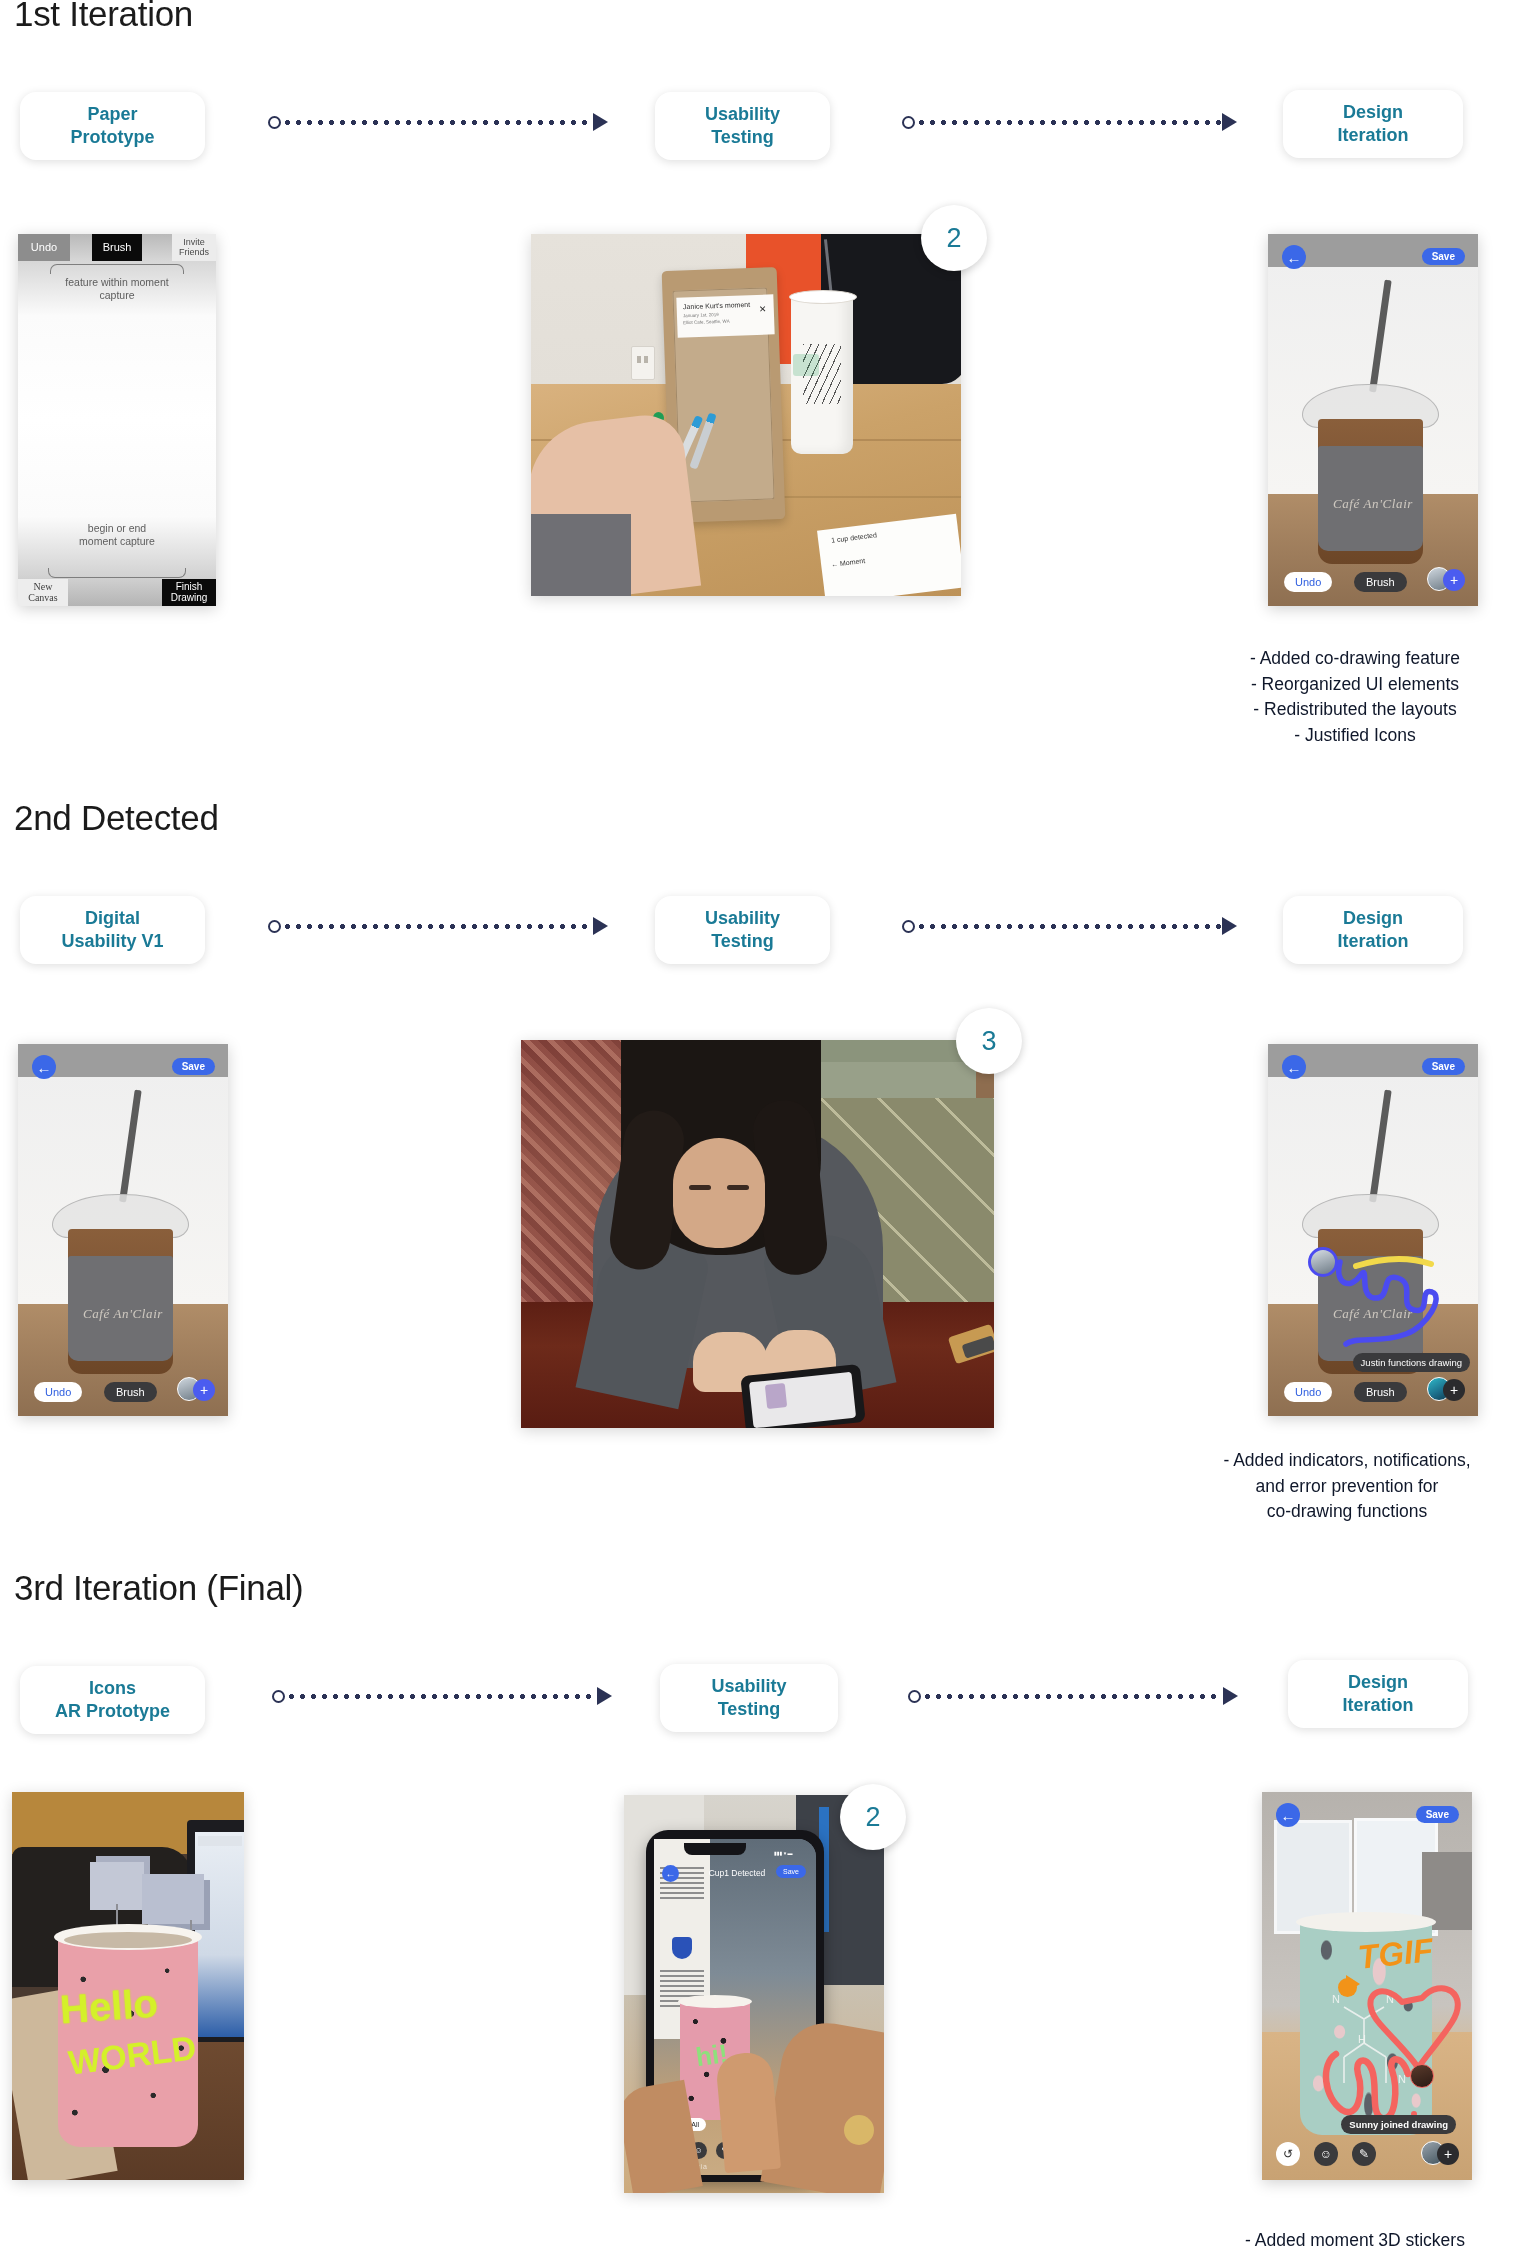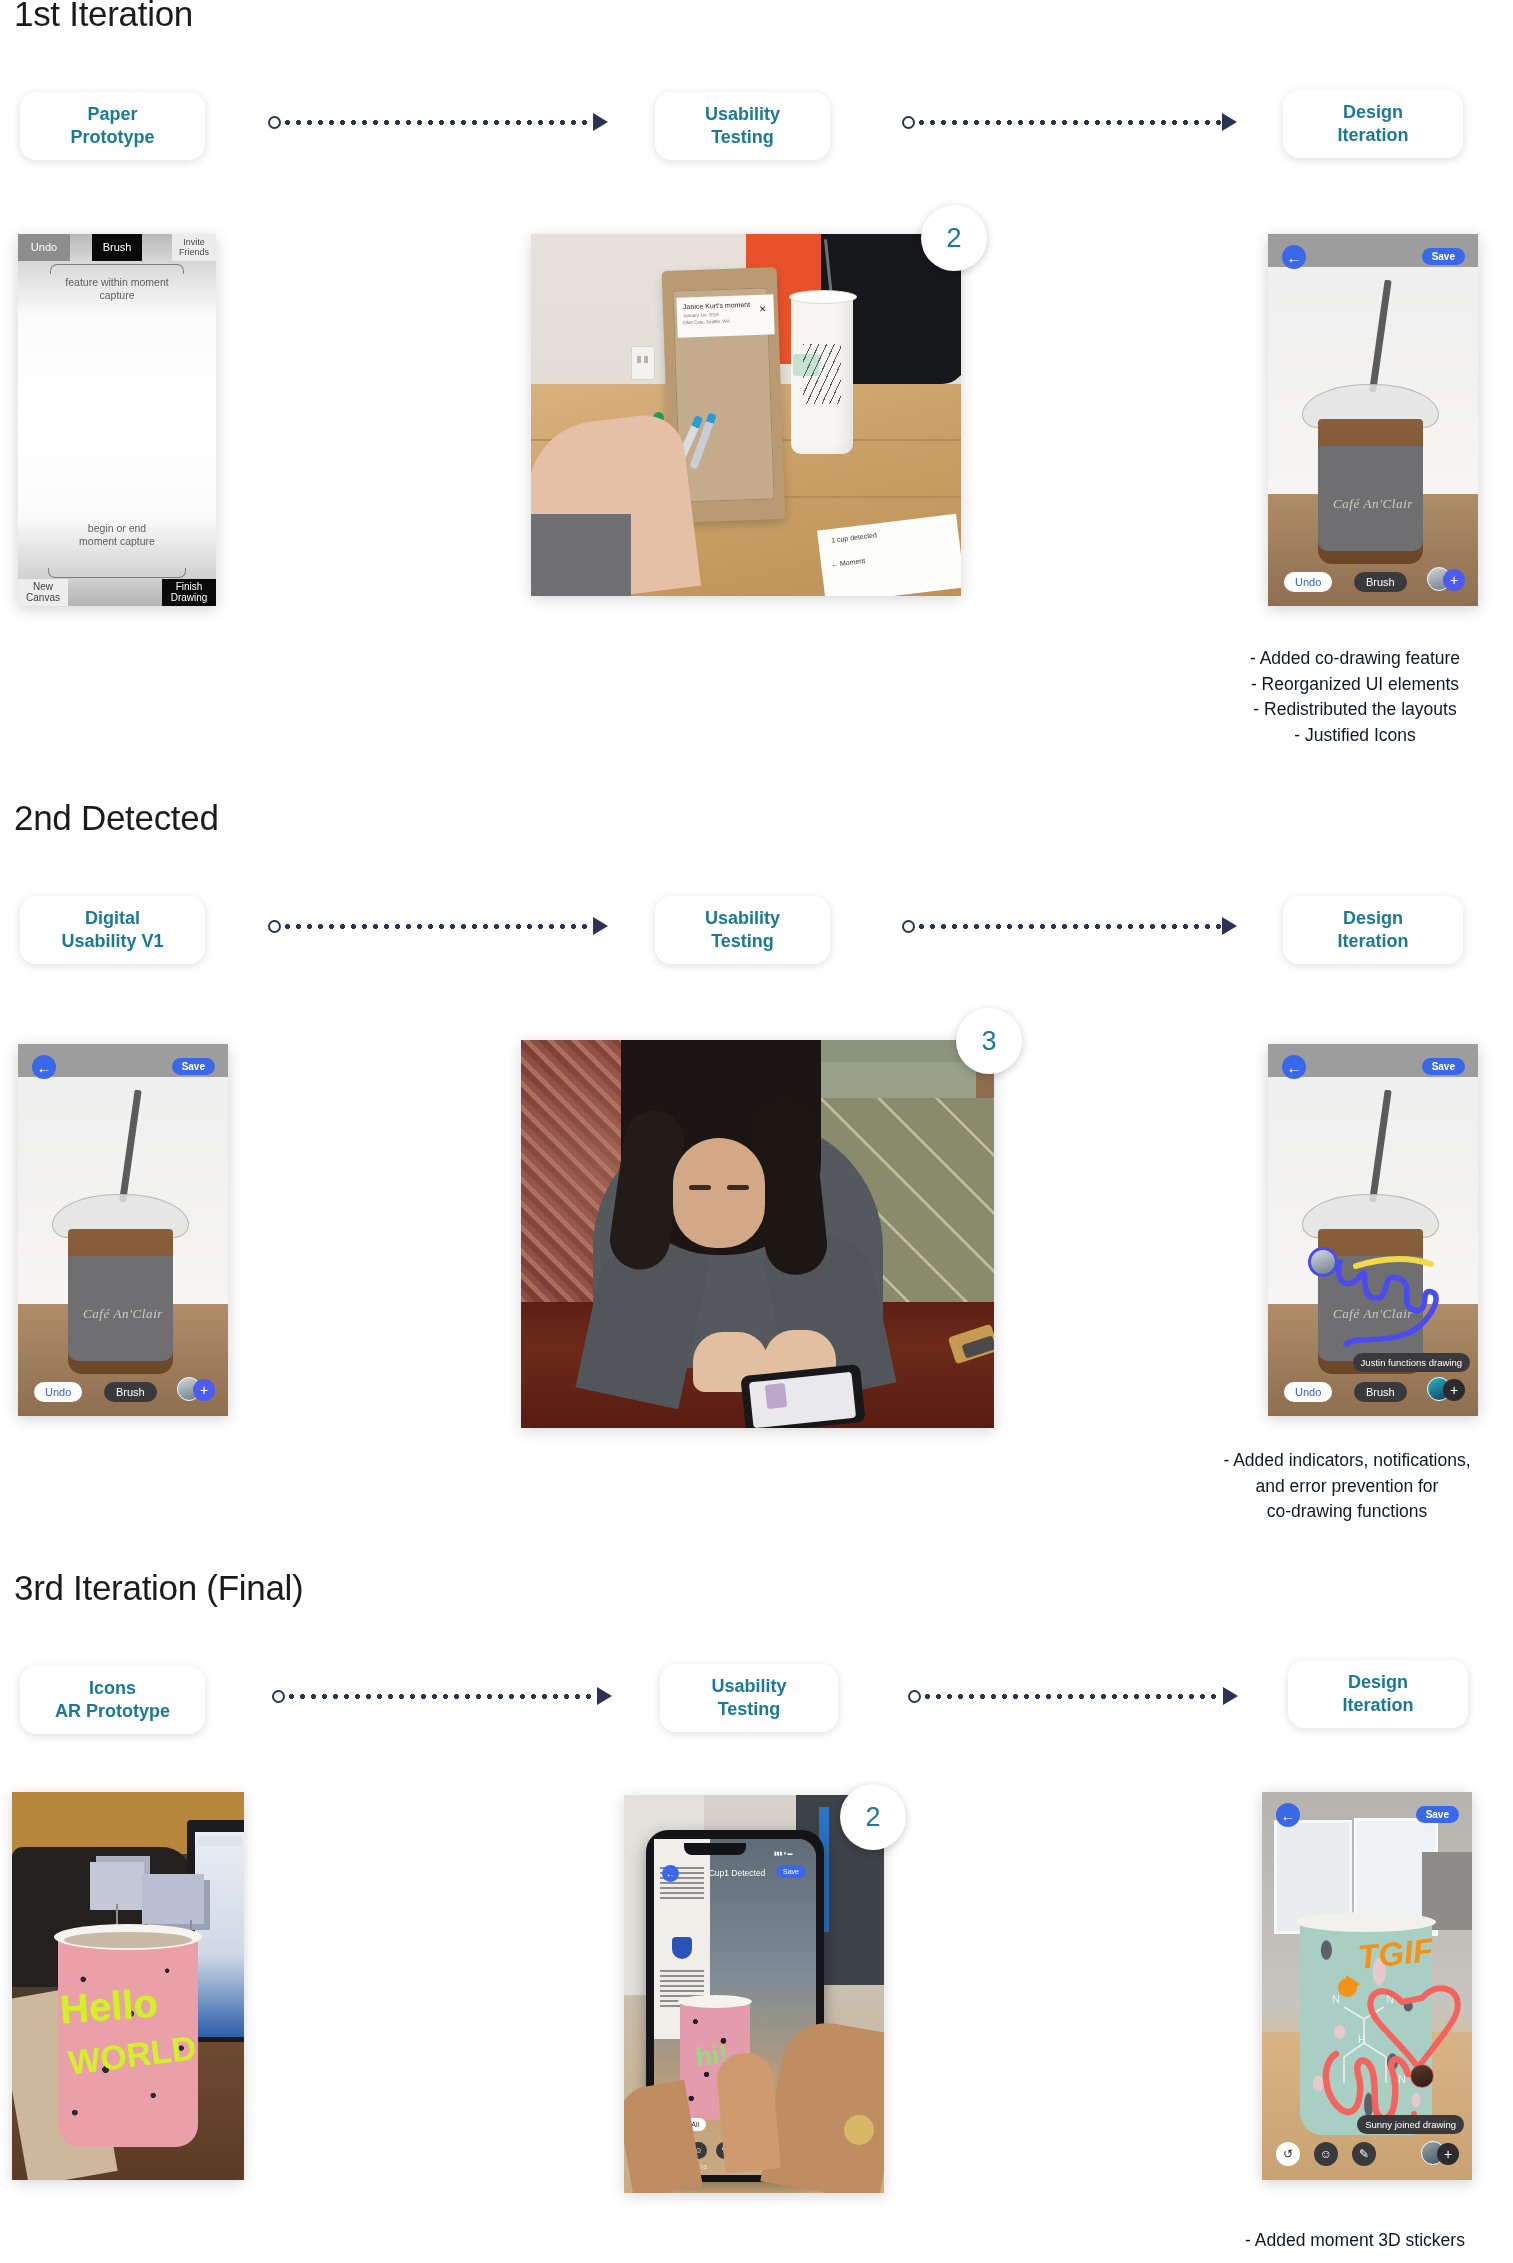--- a/index.html
+++ b/index.html
@@ -328,21 +328,21 @@
 Friends</div>
   </div>
   <div class="pp-brace top" style="left:32px; right:32px; top:30px;"></div>
   <div class="pp-caption" style="top:42px;">feature within moment
 capture</div>
 
   <div class="pp-caption" style="bottom:58px;text-align:center;">begin or end
 moment capture</div>
   <div class="pp-brace bot" style="left:30px; right:30px; bottom:28px;"></div>
   <div class="pp-botbar">
-    <div class="pp-btn pp-newcanvas" style="white-space:pre-line;">New
+    <div class="pp-btn pp-newcanvas" style="white-space:pre-line;font-family:Liberation Serif, serif;">New
 Canvas</div>
     <div class="pp-btn pp-finish" style="white-space:pre-line;">Finish
 Drawing</div>
   </div>
 </div>
 
 <div class="photo" style="left:531px; top:234px; width:430px; height:362px;">
   <div class="ph-layer" style="inset:0; background:linear-gradient(180deg,#e6e2db 0%,#e3dfd8 42%,#c9a272 44%,#c59c6b 100%);"></div>
 
   <div class="ph-layer" style="left:215px; top:0; width:85px; height:130px; background:#e8522a; border-radius:0 0 8px 8px;"></div>
@@ -672,21 +672,21 @@
              C134 330, 136 296, 130 278 C126 264, 140 262, 146 282" stroke="#f4645f" stroke-width="6.5" fill="none" stroke-linecap="round" stroke-linejoin="round"></path>
     <circle cx="152" cy="322" r="3" fill="#f4645f"></circle>
   </svg>
 
   <div class="ph-layer" style="position:absolute; left:84px; top:183px; width:0; height:0; border-left:14px solid #f29318; border-top:9px solid transparent; border-bottom:9px solid transparent;"></div>
   <div class="ph-layer" style="position:absolute; left:76px; top:186px; width:19px; height:19px; border-radius:50%; background:#f29318; overflow:hidden;"></div>
   <div class="ar-avatar" style="position:absolute; right:38px; bottom:92px; border-color:#f4645f; background:linear-gradient(160deg,#5b3b2c 0%,#2a1a14 100%);"></div>
 
   <div class="ar-back" style="left:14px; top:11px;">←</div>
   <div class="ar-save" style="right:13px; top:14px;">Save</div>
-  <div class="ar-toast" style="right:8px; bottom:46px;">Sunny  joined drawing</div>
+  <div class="ar-toast" style="right:16px; bottom:46px;font-weight:bold;">Sunny  joined drawing</div>
   <div class="icon-pill light" style="left:14px; bottom:14px;">↺</div>
   <div class="icon-pill" style="left:52px; bottom:14px;">☺</div>
   <div class="icon-pill" style="left:90px; bottom:14px;">✎</div>
   <div class="ar-avatar" style="right:27px; bottom:15px; background:linear-gradient(150deg,#9aa4ad 0%,#43545e 100%);"></div>
   <div class="ar-plus" style="right:13px; bottom:15px; background:#2b2b2e;">+</div>
 </div>
 
 <div class="notes" style="left:1205px; top:2228px; width:300px;">- Added moment 3D stickers</div>
 
 </body></html>

